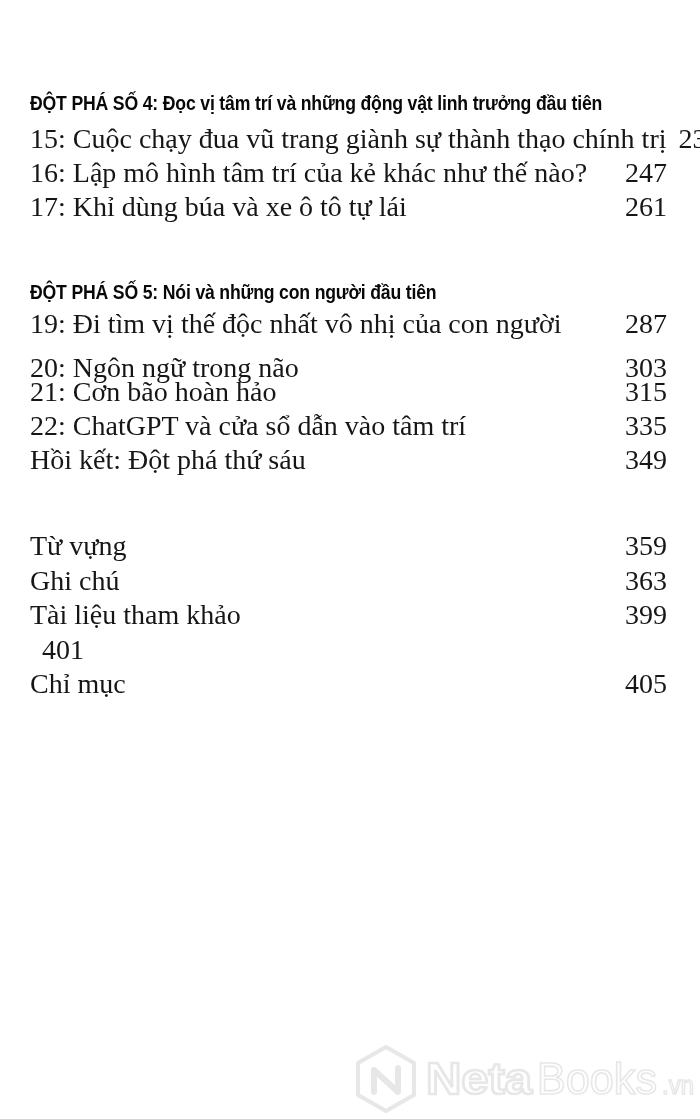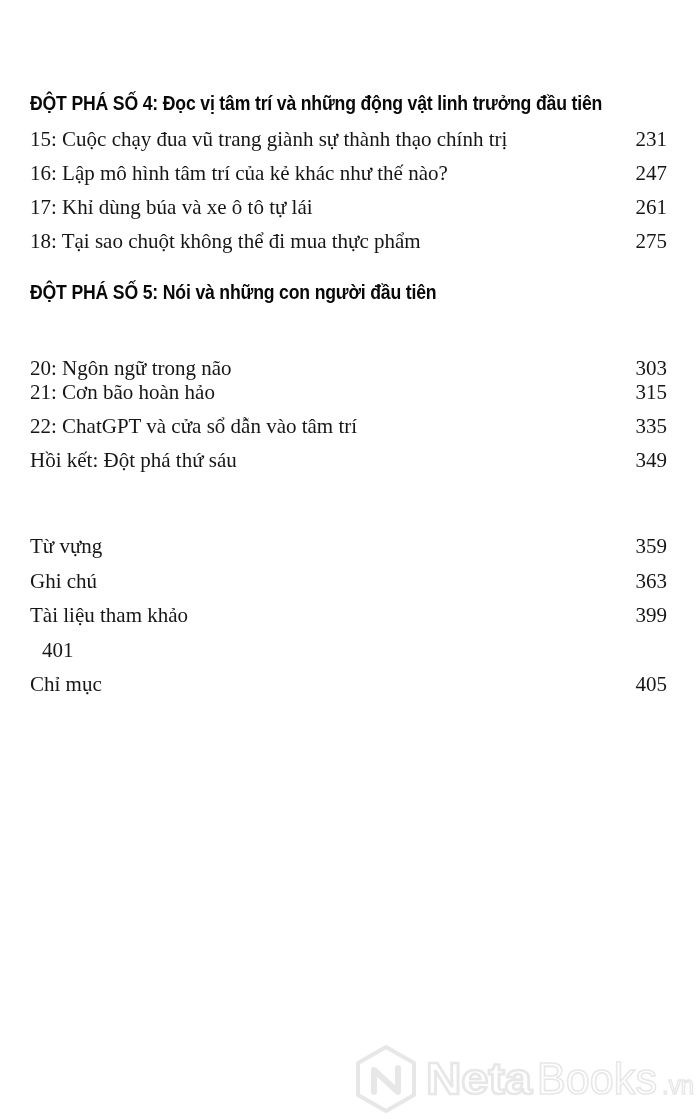--- a/index.html
+++ b/index.html
@@ -20,21 +20,21 @@
     font-family:"Liberation Sans","DejaVu Sans",sans-serif;
     font-weight:bold;
     font-size:20.5px;
     letter-spacing:-0.2px;
     transform:scaleX(0.86);
     transform-origin:left center;
   }
   .row{
     position:absolute;left:30px;right:33px;
     display:flex;justify-content:space-between;align-items:baseline;
-    font-size:21px;line-height:26px;
+    font-size:28px;line-height:26px;
     color:#161616;
   }
   .row .title{white-space:nowrap;overflow:visible;}
   .row .pagenum{margin-left:12px;text-align:right;}
   .watermark{
     position:absolute;left:353px;top:1043px;
     width:345px;height:72px;
   }
 </style>
 </head>
@@ -50,27 +50,27 @@
     <span class="pagenum">231</span>
   </div>
   <div class="row" style="top:160px">
     <span class="title">16: Lập mô hình tâm trí của kẻ khác như thế nào?</span>
     <span class="pagenum">247</span>
   </div>
   <div class="row" style="top:194px">
     <span class="title">17: Khỉ dùng búa và xe ô tô tự lái</span>
     <span class="pagenum">261</span>
   </div>
-  <div class="row" style="top:228px">
-    <span class="title">18: Tại sao chuột không thể đi mua thực phẩm</span>
-    <span class="pagenum">275</span>
-  </div>
 
   <div class="sec-header" style="top:279px">
     <span class="hdr-inner">ĐỘT PHÁ SỐ 5: Nói và những con người đầu tiên</span>
+  </div>
+  <div class="row" style="top:311px">
+    <span class="title">19: Đi tìm vị thế độc nhất vô nhị của con người</span>
+    <span class="pagenum">287</span>
   </div>
   <div class="row" style="top:355px">
     <span class="title">20: Ngôn ngữ trong não</span>
     <span class="pagenum">303</span>
   </div>
   <div class="row" style="top:379px">
     <span class="title">21: Cơn bão hoàn hảo</span>
     <span class="pagenum">315</span>
   </div>
   <div class="row" style="top:413px">

